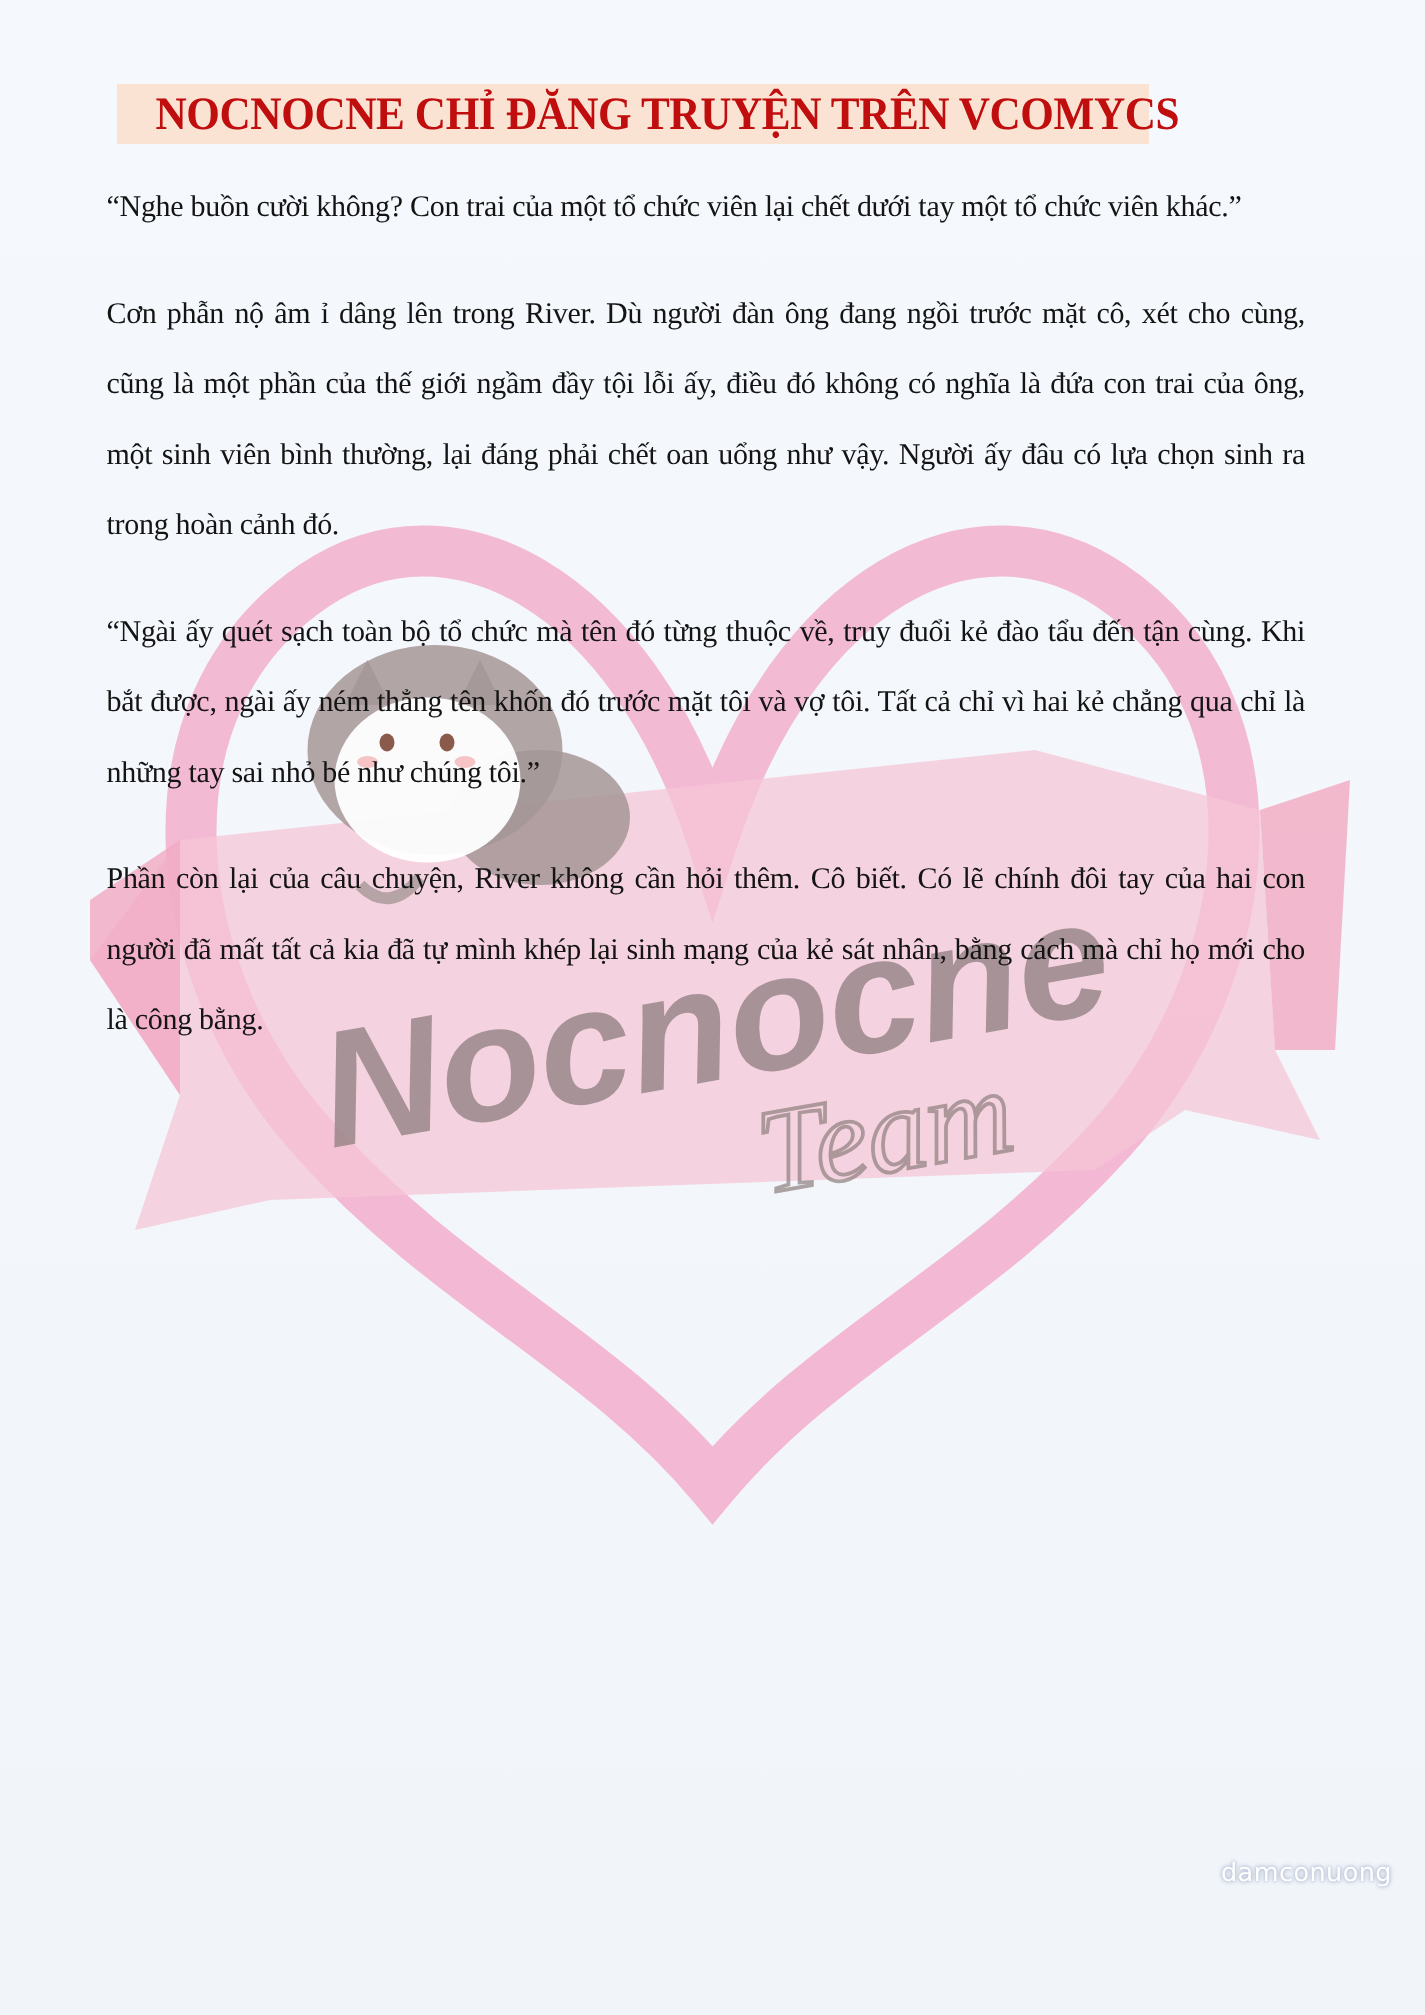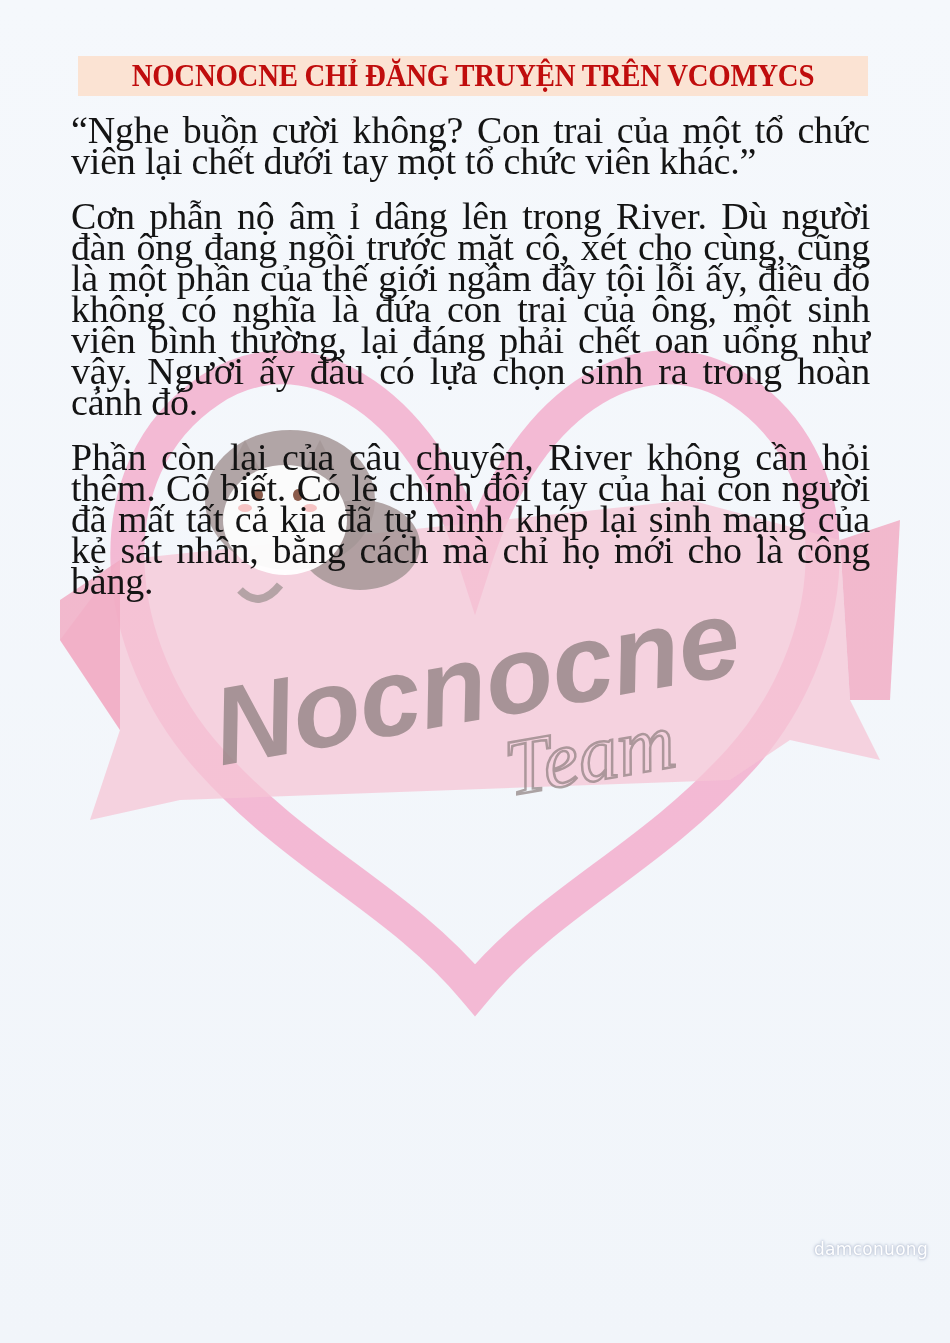--- a/index.html
+++ b/index.html
@@ -27,49 +27,48 @@
       left: 0; top: 0;
       width: 950px;
       height: 1343px;
       pointer-events: none;
       z-index: 1;
     }
     .header {
       position: absolute;
       left: 78px;
       top: 56px;
-      width: 790px;
+      width: 688px;
       height: 40px;
       background: #fbe3d3;
       z-index: 2;
       display: flex;
       align-items: center;
-      justify-content: center;
     }
     .header-text {
       font-family: "Liberation Serif", "DejaVu Serif", serif;
       font-weight: bold;
       font-size: 31px;
       color: #c00d0d;
       letter-spacing: -0.3px;
       white-space: nowrap;
       transform: scaleX(0.93);
       transform-origin: center;
     }
     .content {
       position: absolute;
       left: 71px;
       top: 115px;
       width: 811px;
       z-index: 2;
     }
     .para {
       margin: 0 12px 24px 0;
-      font-size: 38px;
-      line-height: 31px;
+      font-size: 20px;
+      line-height: 47px;
       color: #141414;
       text-align: justify;
       text-align-last: left;
       letter-spacing: -0.2px;
     }
     .brand-logo {
       position: absolute;
       left: 16px;
       top: 1296px;
       z-index: 2;
@@ -130,18 +129,19 @@
     <text x="490" y="800" transform="rotate(-10 475 680)" font-family="Liberation Serif, DejaVu Serif, serif" font-style="italic" font-size="80" fill="none" stroke="#8e7f7f" stroke-width="2.5" opacity="0.7">Team</text>
   </svg>
 
   <div class="header">
     <span class="header-text">NOCNOCNE CHỈ ĐĂNG TRUYỆN TRÊN VCOMYCS</span>
   </div>
 
   <div class="content">
     <p class="para">“Nghe buồn cười không? Con trai của một tổ chức viên lại chết dưới tay một tổ chức viên khác.”</p>
     <p class="para">Cơn phẫn nộ âm ỉ dâng lên trong River. Dù người đàn ông đang ngồi trước mặt cô, xét cho cùng, cũng là một phần của thế giới ngầm đầy tội lỗi ấy, điều đó không có nghĩa là đứa con trai của ông, một sinh viên bình thường, lại đáng phải chết oan uổng như vậy. Người ấy đâu có lựa chọn sinh ra trong hoàn cảnh đó.</p>
+    <p class="para">“Ngài ấy quét sạch toàn bộ tổ chức mà tên đó từng thuộc về, truy đuổi kẻ đào tẩu đến tận cùng. Khi bắt được, ngài ấy ném thẳng tên khốn đó trước mặt tôi và vợ tôi. Tất cả chỉ vì hai kẻ chẳng qua chỉ là những tay sai nhỏ bé như chúng tôi.”</p>
     <p class="para">Phần còn lại của câu chuyện, River không cần hỏi thêm. Cô biết. Có lẽ chính đôi tay của hai con người đã mất tất cả kia đã tự mình khép lại sinh mạng của kẻ sát nhân, bằng cách mà chỉ họ mới cho là công bằng.</p>
   </div>
 
 
   <div class="credit">damconuong</div>
 </div>
 
 </body></html>

